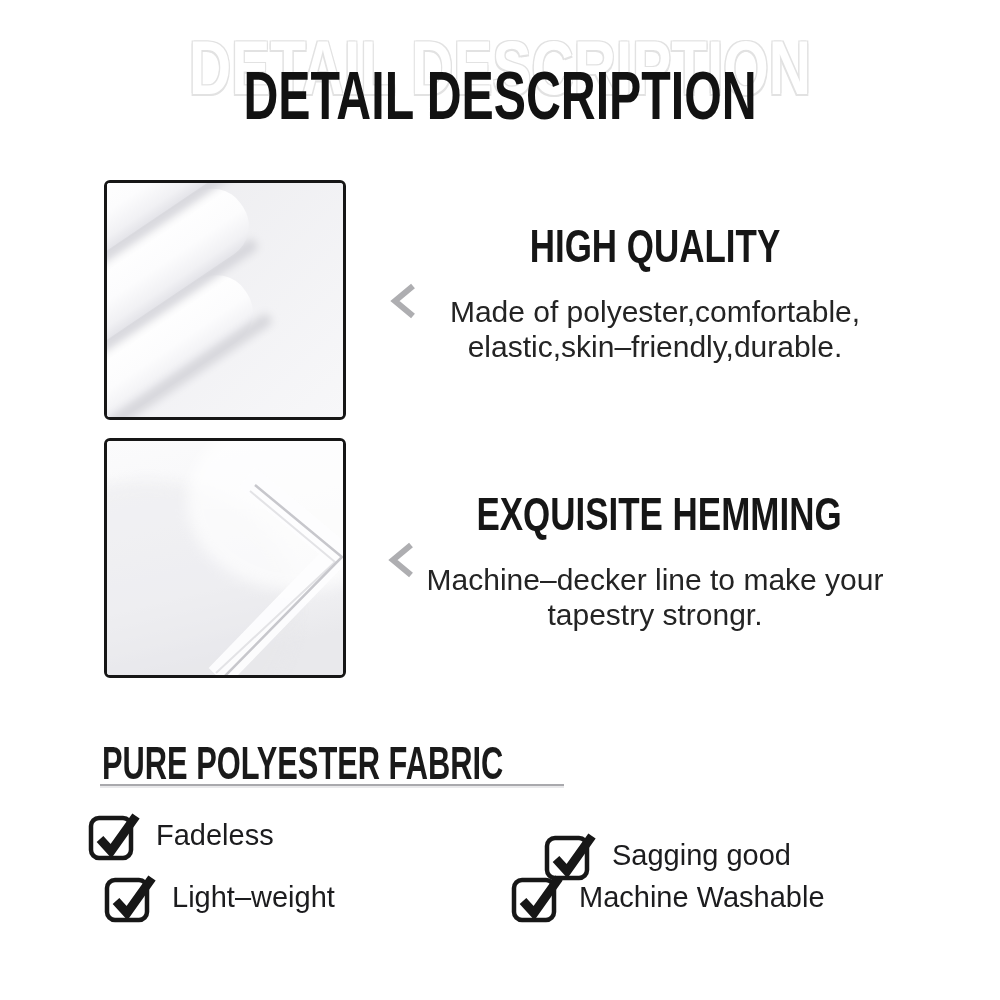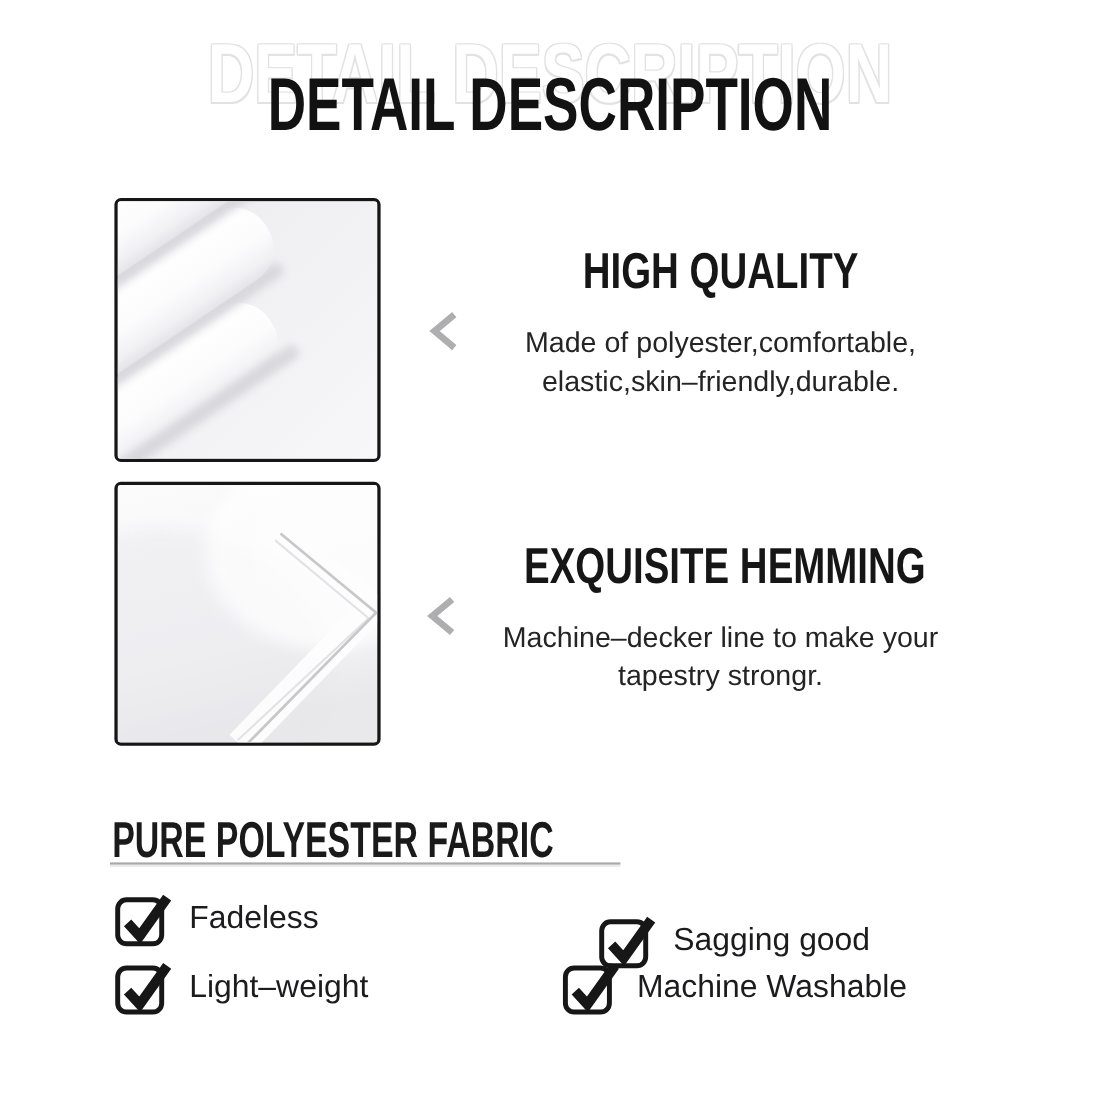--- a/index.html
+++ b/index.html
@@ -76,21 +76,21 @@
   .feature h2 {
     font-size: 46px;
     line-height: 48px;
     font-weight: bold;
     color: #161616;
     white-space: nowrap;
     transform: scaleX(0.76);
   }
   .feature p {
     margin-top: 24px;
-    font-size: 26px;
+    font-size: 30px;
     line-height: 35px;
     color: #242424;
   }
 
   
   .fabric-heading {
     position: absolute;
     left: 102px;
     top: 740px;
     font-size: 46px;
@@ -118,21 +118,21 @@
     gap: 16px;
     height: 52px;
   }
   .check-item .box { width: 52px; height: 52px; flex: 0 0 auto; }
   .check-item .box svg { display: block; width: 100%; height: 100%; }
   .check-item .label {
     font-size: 29px;
     color: #1c1c1e;
     white-space: nowrap;
   }
-  .ci-1 { left: 104px; top: 809px; }
+  .ci-1 { left: 88px; top: 809px; }
   .ci-2 { left: 104px; top: 871px; text-align: right; }
   .ci-3 { left: 511px; top: 829px; margin-left: 33px; }
   .ci-4 { left: 511px; top: 871px; align-items: center; }
 </style>
 </head>
 <body>
 
 <div class="canvas">
 
   <div class="ghost-title">DETAIL DESCRIPTION</div>

